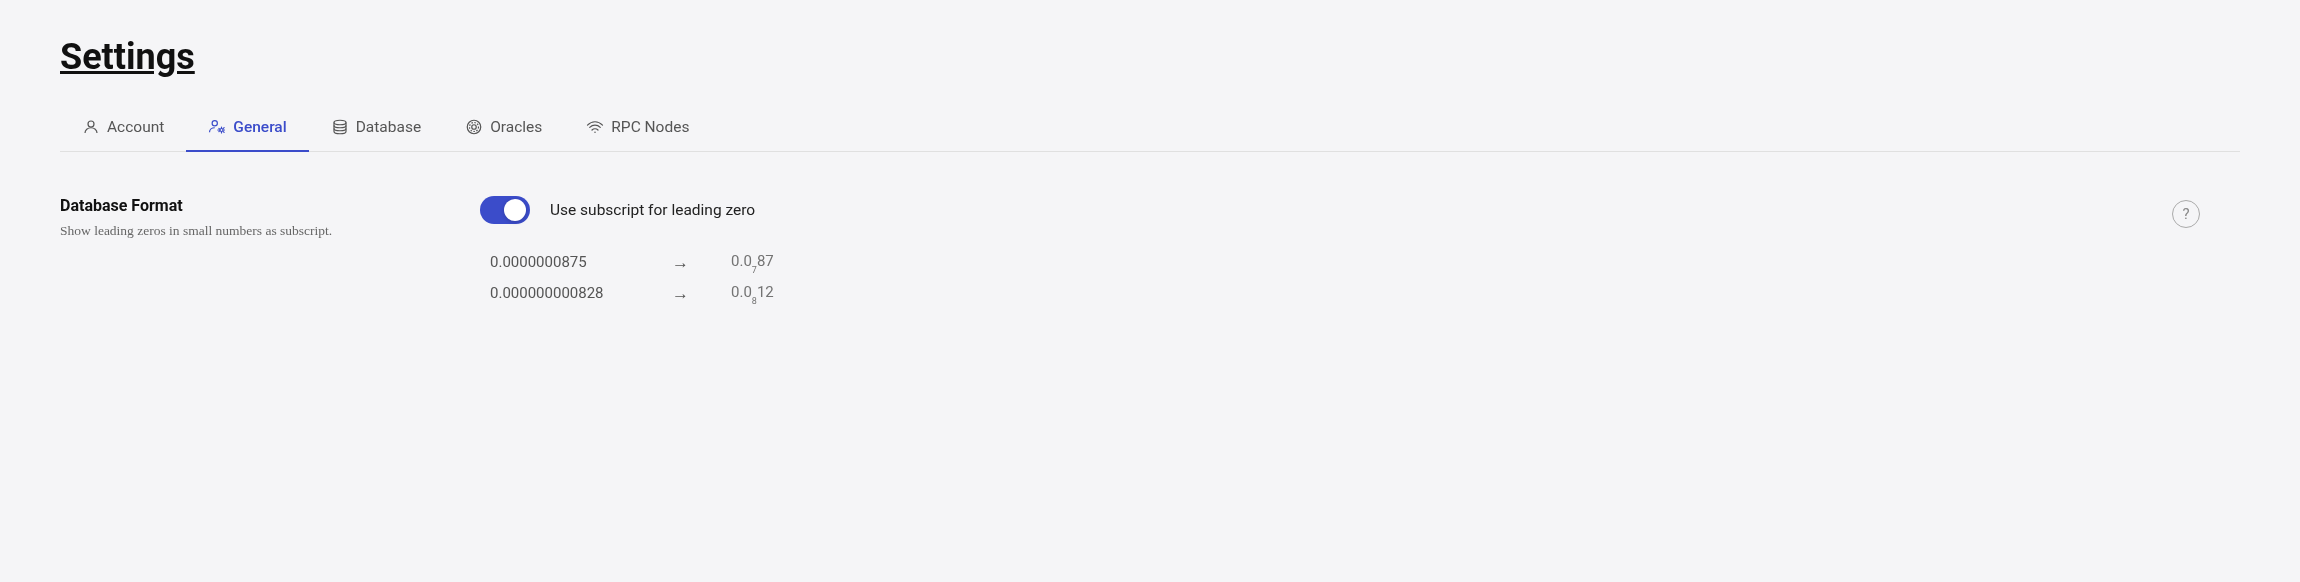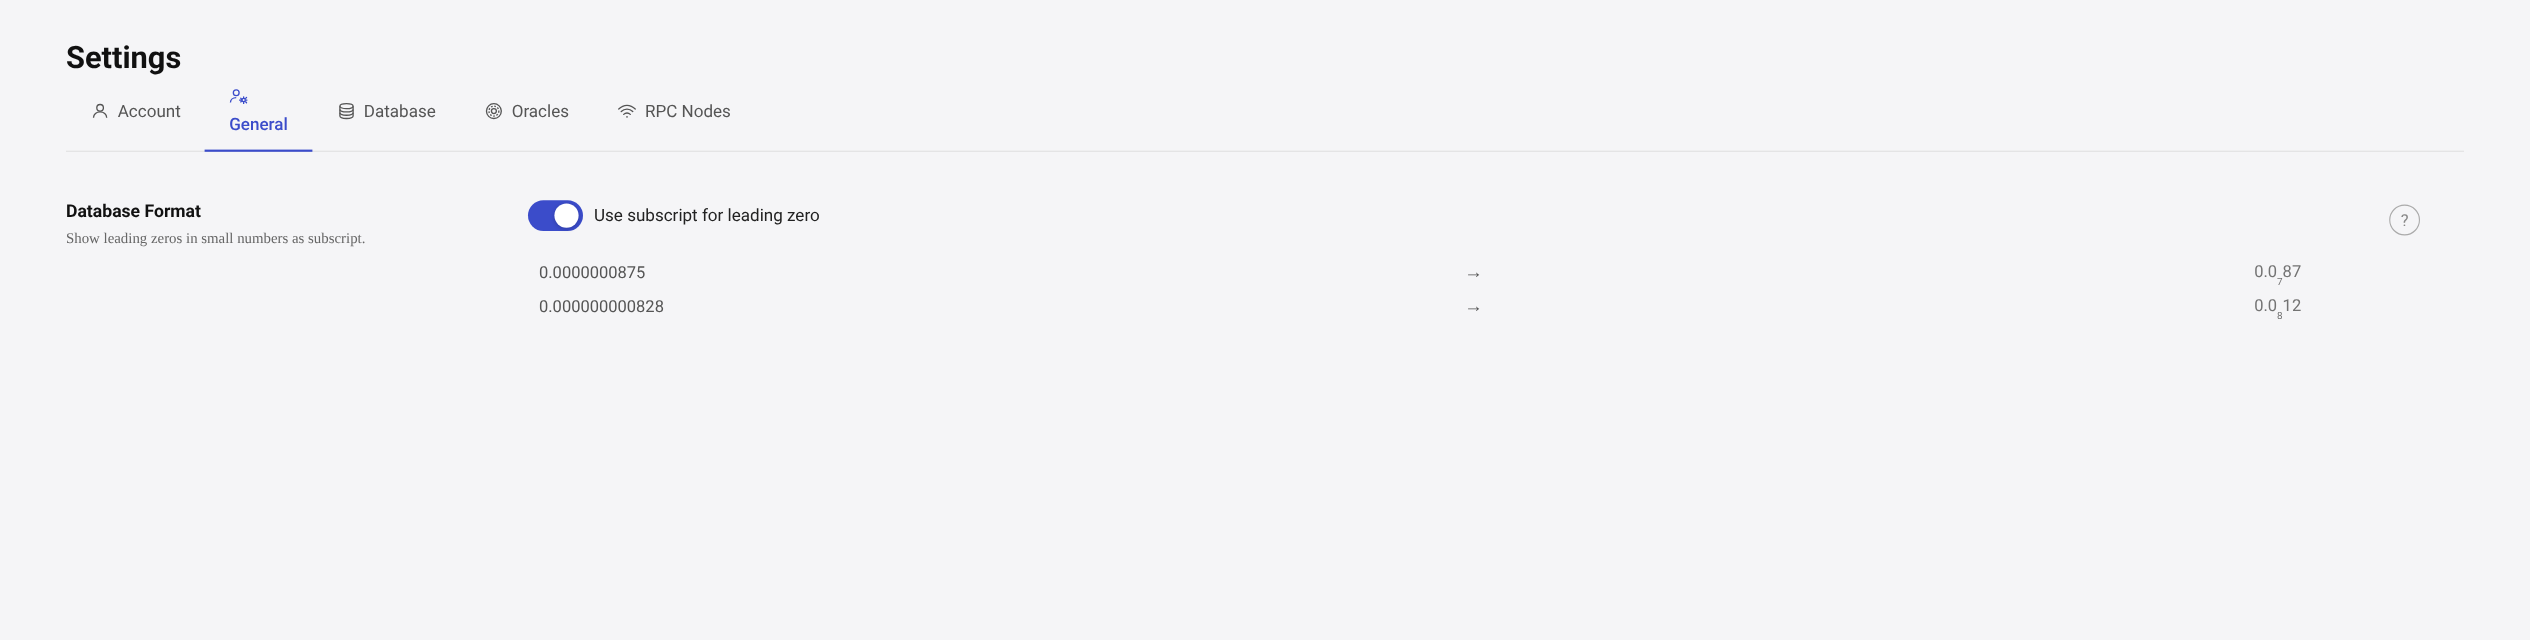--- a/index.html
+++ b/index.html
@@ -15,23 +15,25 @@
       min-width: 2300px;
       min-height: 582px;
     }
 
     .page-container {
       max-width: 2300px;
       padding: 36px 60px 40px 60px;
     }
 
     .page-title {
-      font-size: 28px;
+      font-size: 36px;
       font-weight: 700;
       color: #111;
+      margin-bottom: 30px;
+      text-decoration: underline;
     }
 
     .tabs-row {
       display: flex;
       align-items: center;
       border-bottom: 1.5px solid #e0e0e0;
       margin-bottom: 0;
       gap: 0;
     }
 
@@ -47,21 +49,20 @@
       margin-bottom: -1.5px;
       white-space: nowrap;
       transition: color 0.15s;
       text-decoration: none;
     }
 
     .tab-item.active {
       color: #3b4cca;
       border-bottom: 2.5px solid #3b4cca;
       font-weight: 500;
-      flex-direction: column;
     }
 
     .tab-icon {
       font-size: 17px;
       display: flex;
       align-items: center;
       color: inherit;
     }
 
     .content-area {
@@ -93,21 +94,21 @@
       font-family: Liberation Serif, serif;
     }
 
     .setting-control-col {
       flex: 1;
     }
 
     .toggle-row {
       display: flex;
       align-items: center;
-      gap: 10px;
+      gap: 20px;
       margin-bottom: 28px;
     }
 
     .toggle-switch {
       position: relative;
       width: 50px;
       height: 28px;
       border-radius: 14px;
       background: #3b4cca;
       cursor: pointer;
@@ -139,21 +140,20 @@
       gap: 10px;
       padding-left: 10px;
     }
 
     .example-row {
       display: flex;
       align-items: center;
       gap: 22px;
       font-size: 15px;
       color: #333;
-      justify-content: space-between;
     }
 
     .example-input {
       color: #555;
       font-size: 15px;
       min-width: 160px;
     }
 
     .arrow-icon {
       color: #555;

